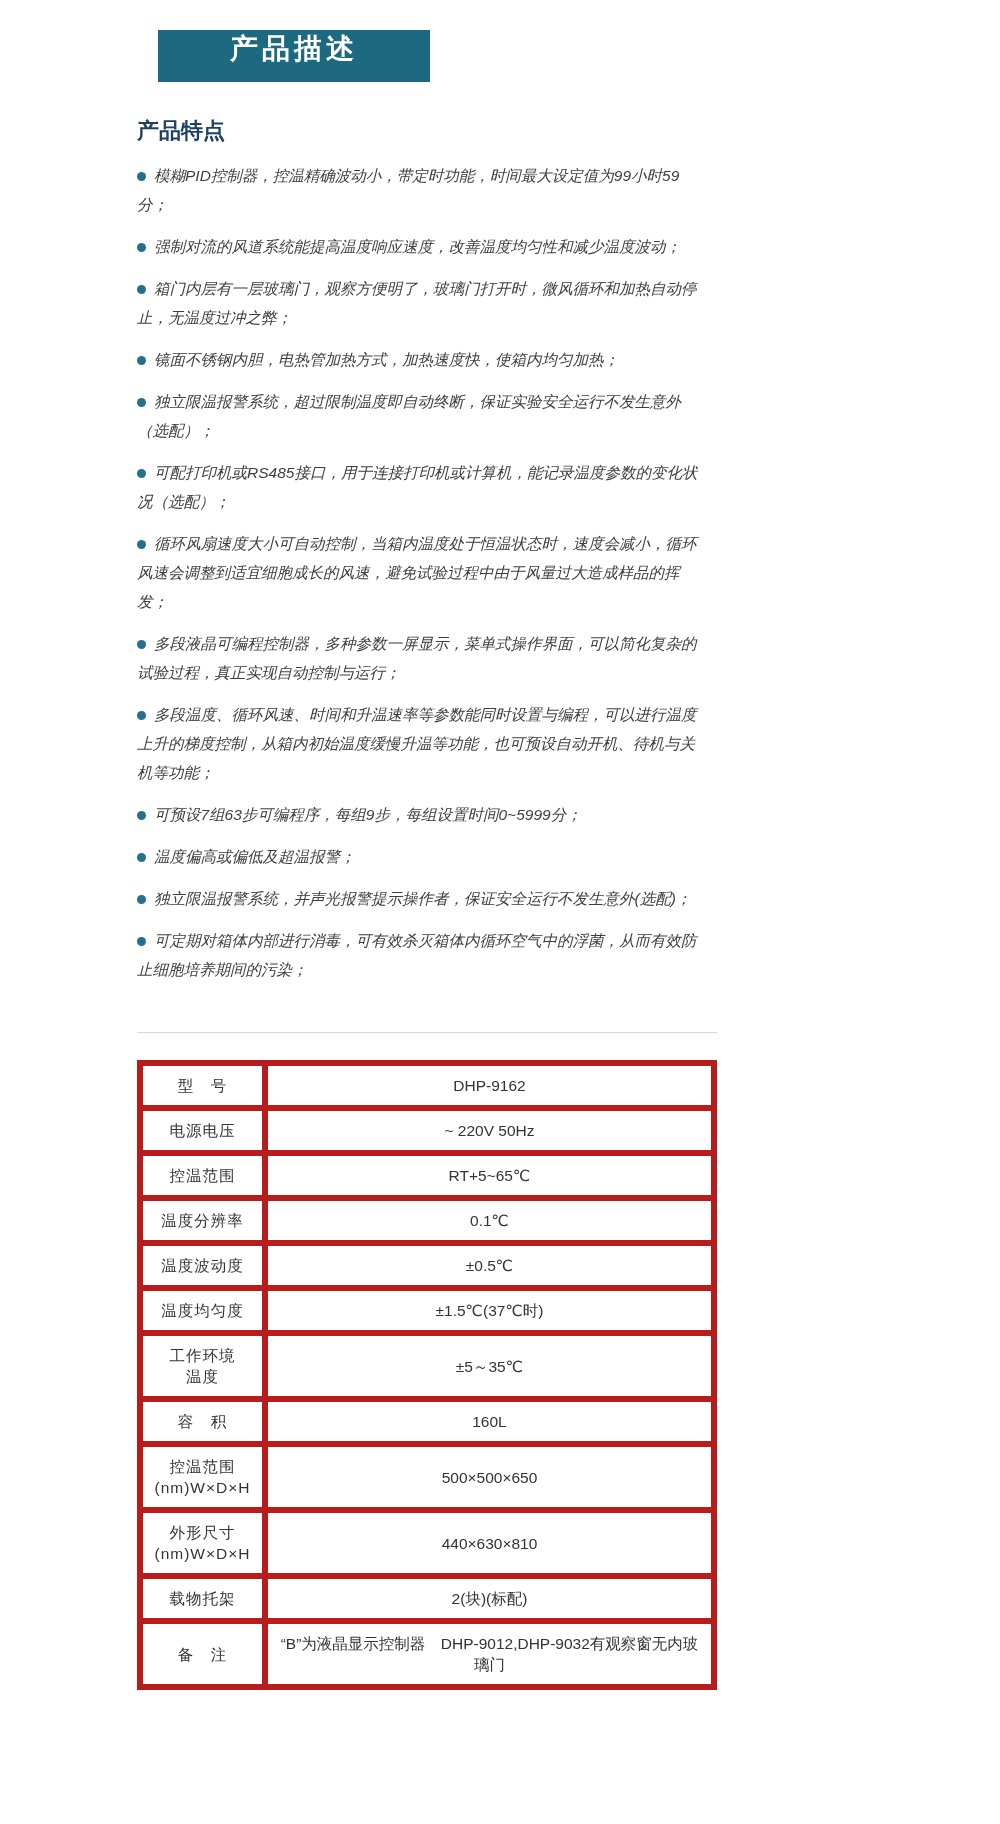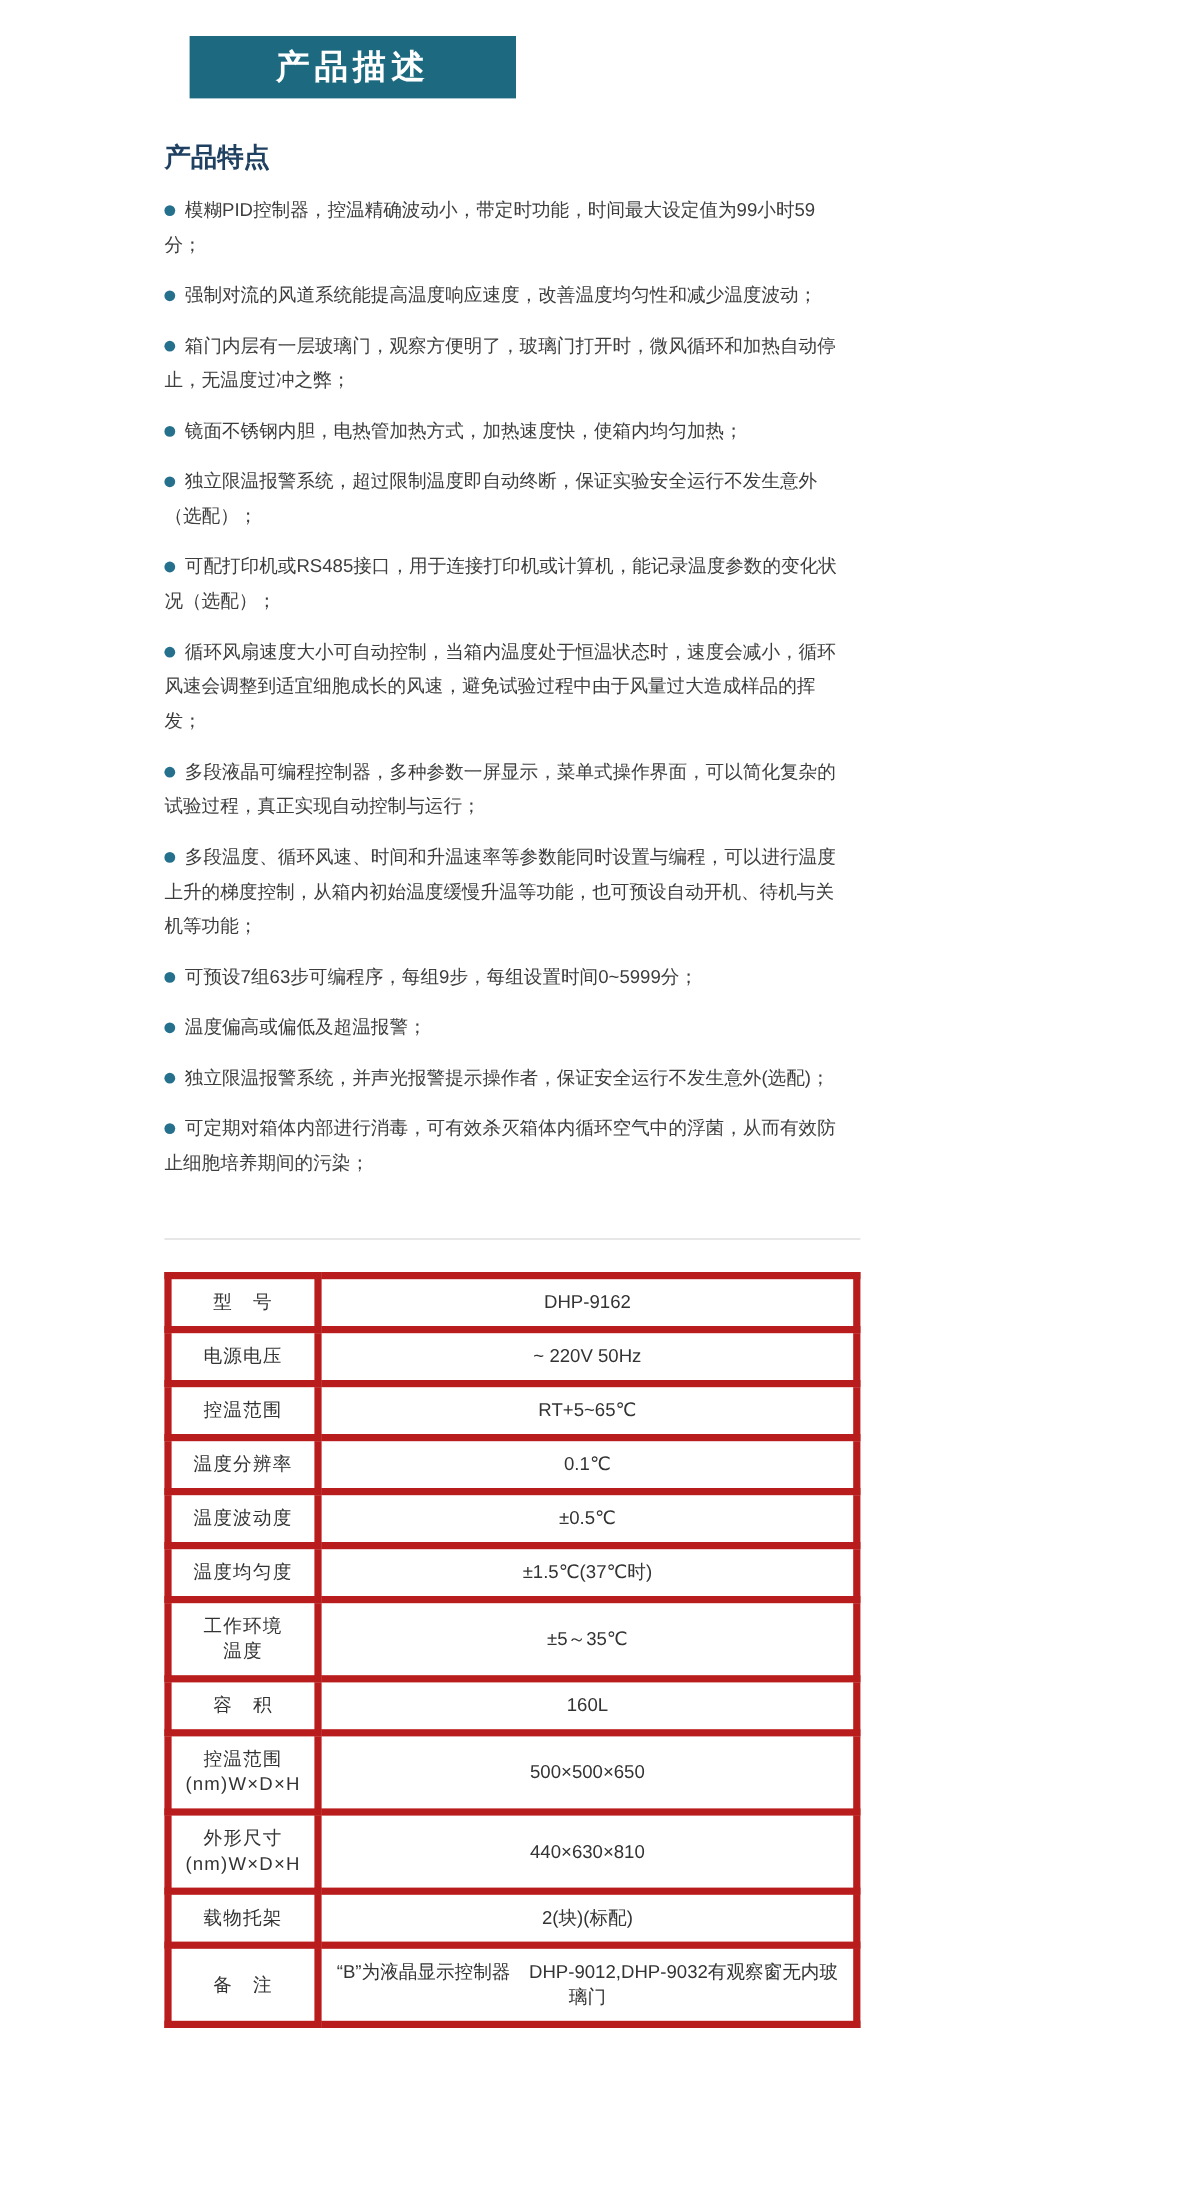--- a/index.html
+++ b/index.html
@@ -14,21 +14,21 @@
     color: #3d3d3d;
     position: relative;
   }
   .banner {
     margin: 30px 0 0 158px;
     width: 272px;
     height: 52px;
     background: #1d6a80;
     color: #ffffff;
     display: flex;
-    align-items: center;
+    align-items: flex-start;
     justify-content: center;
     font-size: 28px;
     font-weight: bold;
     letter-spacing: 4px;
   }
   .content {
     margin-left: 137px;
     width: 580px;
   }
   .features-heading {
@@ -41,20 +41,21 @@
   .features-list {
     list-style: none;
     margin: 17px 0 0 0;
     padding: 0;
     font-size: 15.5px;
     line-height: 29px;
     color: #3d3d3d;
   }
   .features-list li {
     margin: 0 17px 13px 0;
+    font-style: italic;
   }
   .dot {
     display: inline-block;
     width: 9px;
     height: 9px;
     border-radius: 50%;
     background: #25708c;
     margin-right: 8px;
   }
   hr.divider {

